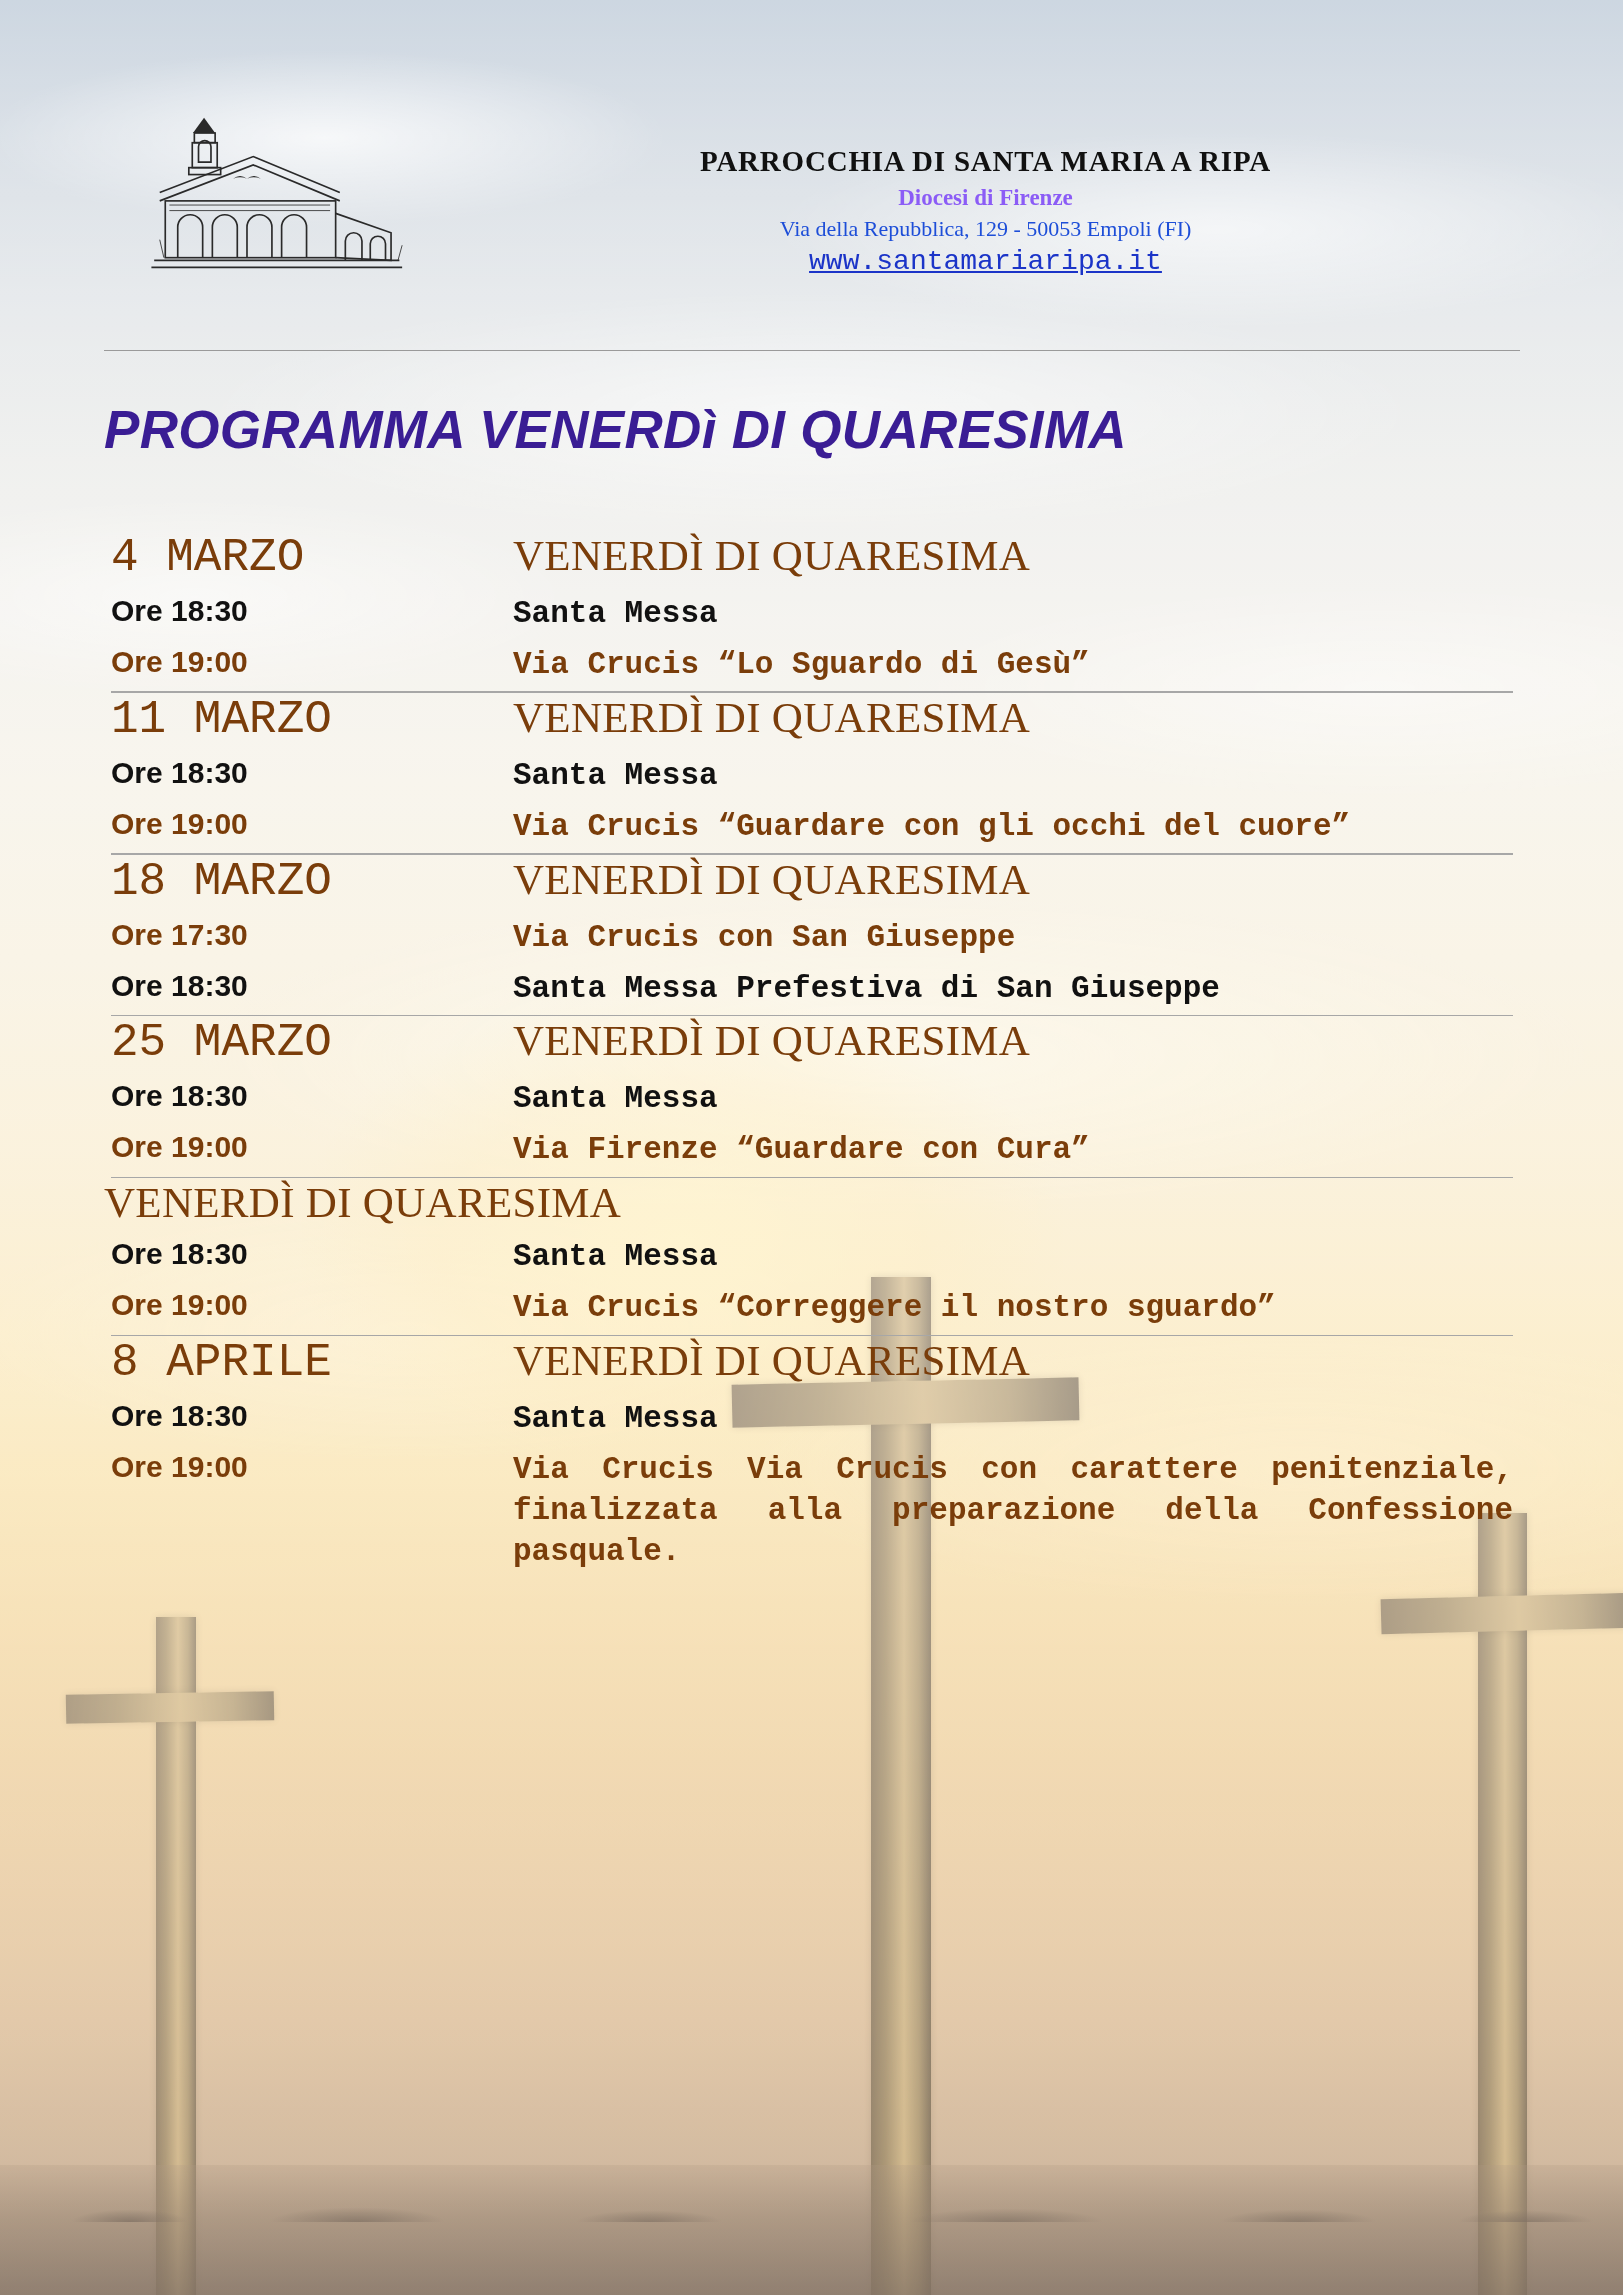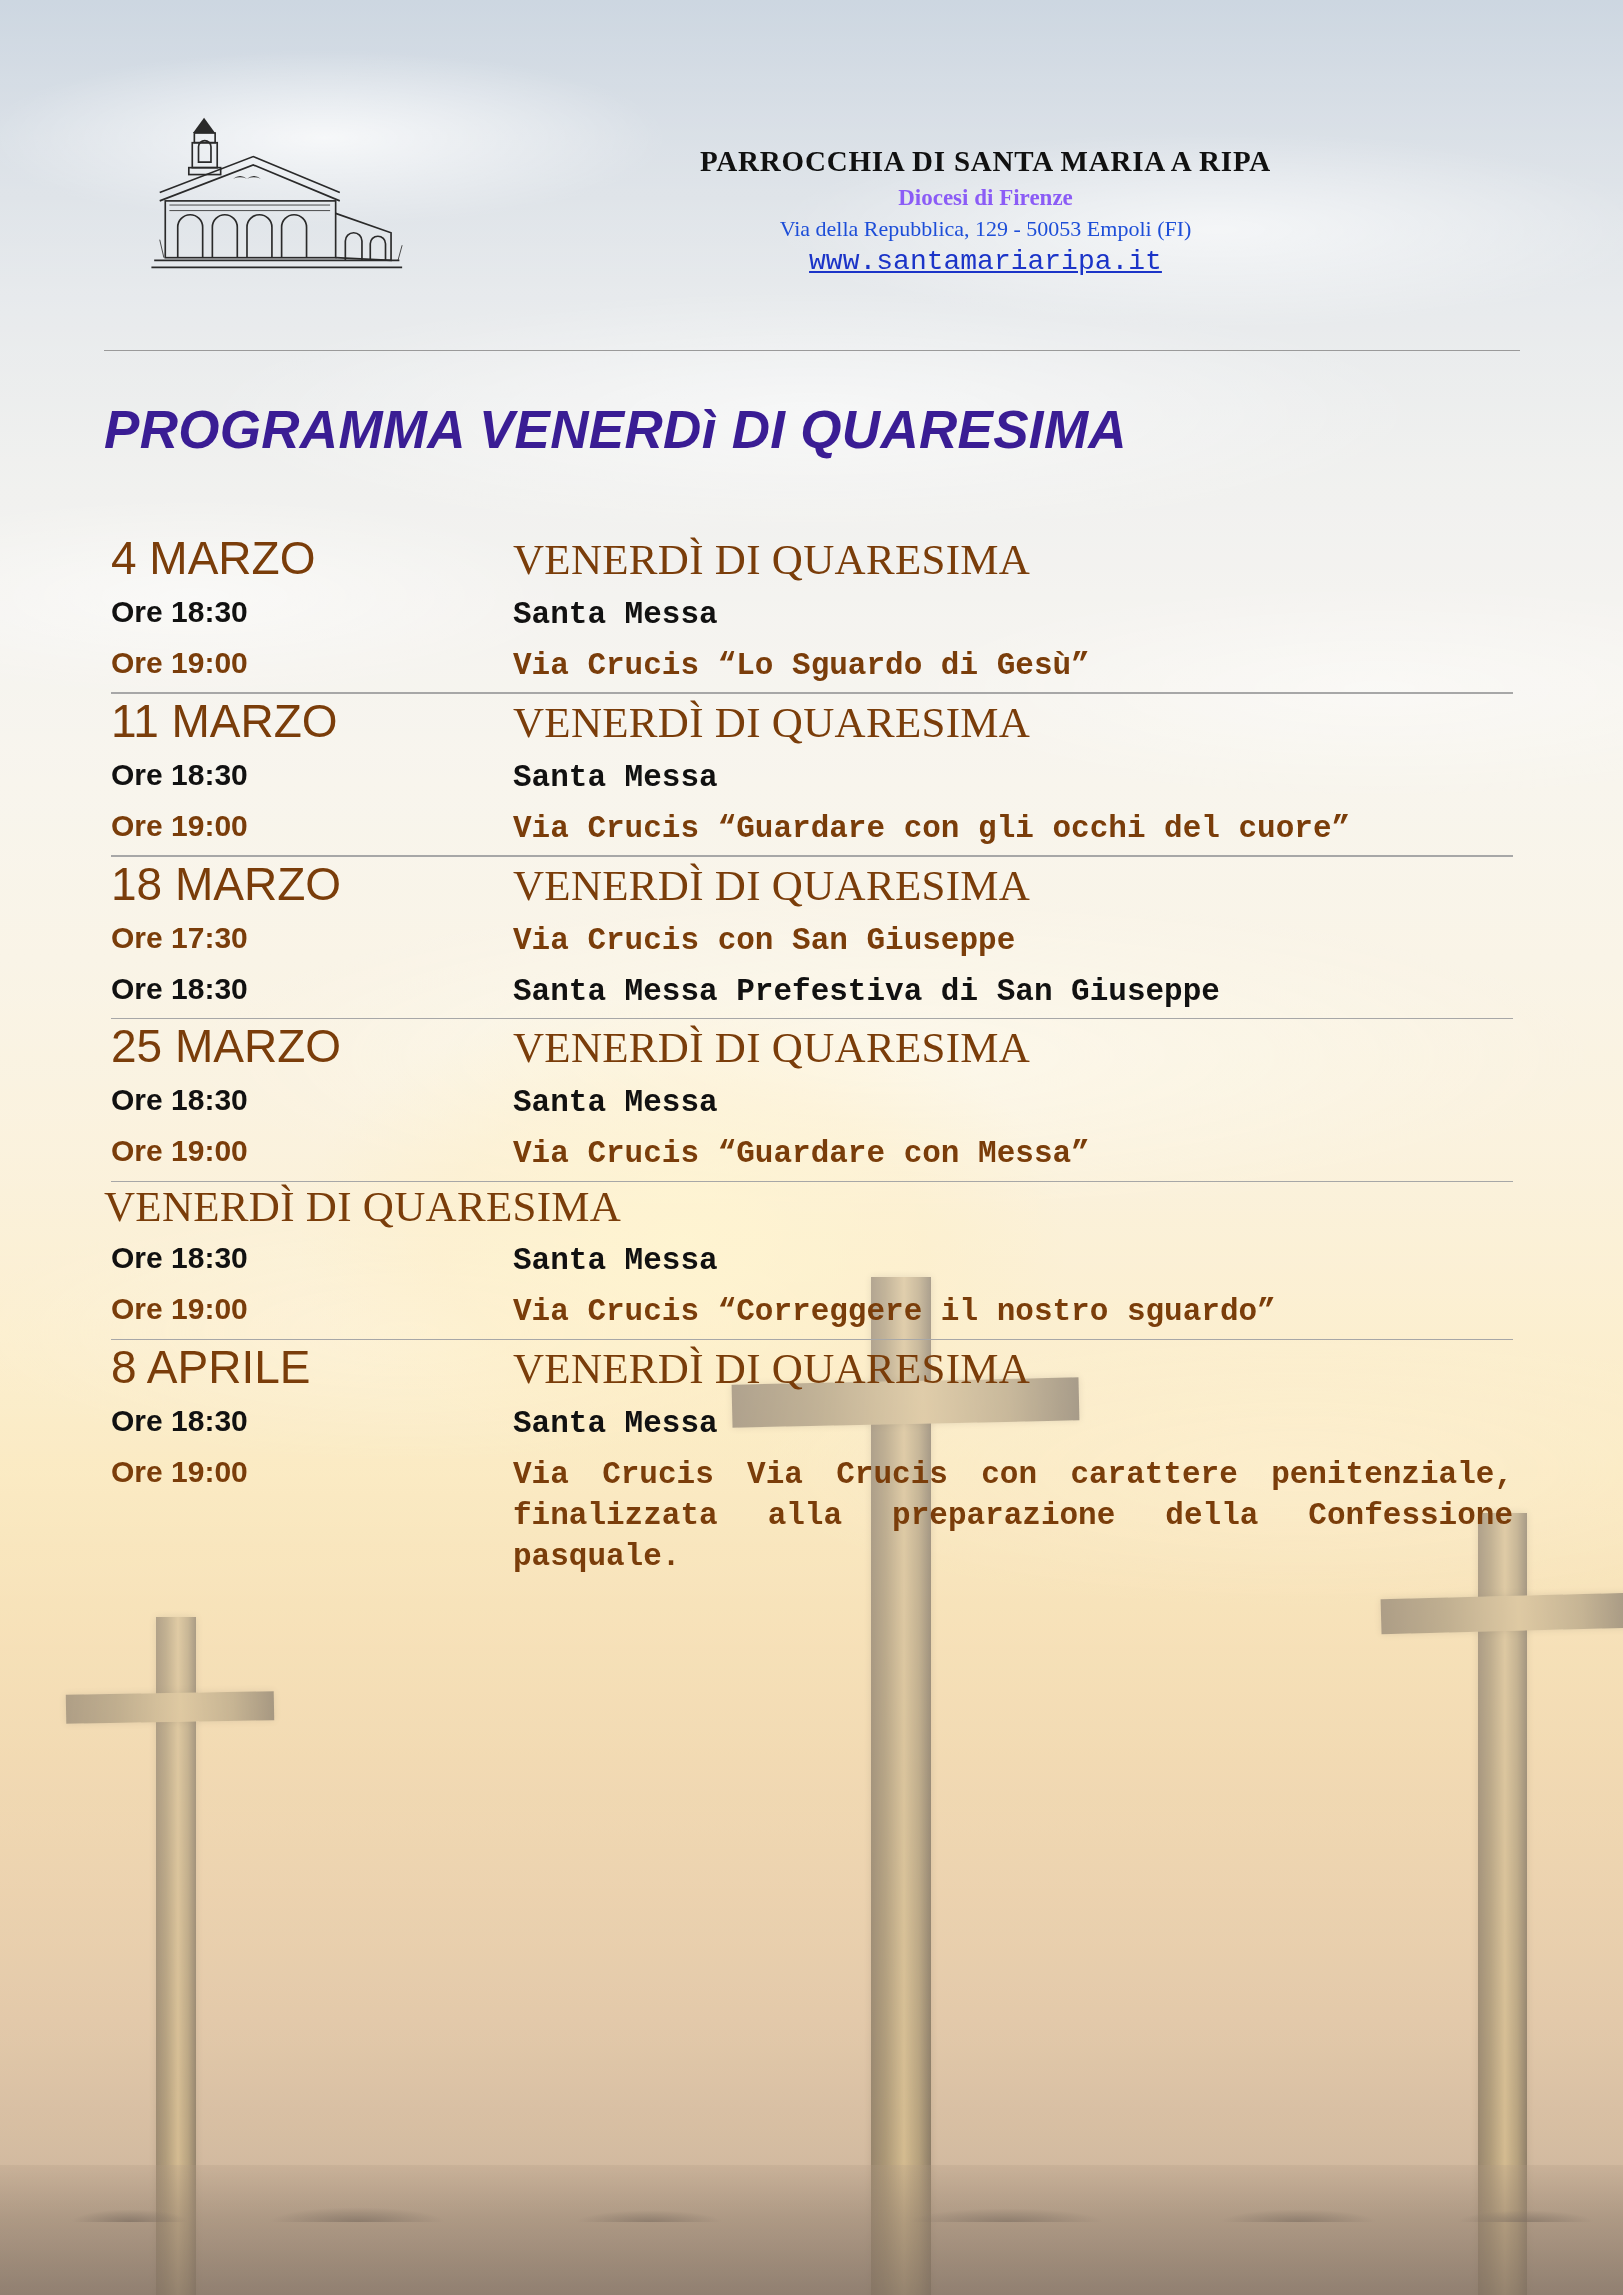--- a/index.html
+++ b/index.html
@@ -216,21 +216,21 @@
     height: 1.4px;
     background: #a7a7a7;
   }
 
   .day-head {
     display: flex;
     align-items: baseline;
   }
   .day-date {
     width: 409px;
-    font-family: Liberation Sans, sans-serif;
+    font-family: Liberation Mono, monospace;
     font-size: 46px;
     color: #7a3d0a;
     padding-left: 7px;
     box-sizing: border-box;
     text-align: left;
   }
   .day-title {
     font-family: "Liberation Serif", serif;
     font-size: 43px;
     color: #7a3d0a;
@@ -388,21 +388,21 @@
           <div class="day-head">
             <div class="day-date">25 MARZO</div>
             <div class="day-title">VENERDÌ DI QUARESIMA</div>
           </div>
           <div class="event-row">
             <div class="event-time c-black">Ore 18:30</div>
             <div class="event-desc c-black">Santa Messa</div>
           </div>
           <div class="event-row">
             <div class="event-time c-brown">Ore 19:00</div>
-            <div class="event-desc c-brown">Via Crucis “Guardare con Messa”</div>
+            <div class="event-desc c-brown">Via Firenze “Guardare con Cura”</div>
           </div>
           <div class="sep"></div>
         </div>
         <div class="day-block">
           <div class="day-head">
             <div class="day-title">VENERDÌ DI QUARESIMA</div>
           </div>
           <div class="event-row">
             <div class="event-time c-black">Ore 18:30</div>
             <div class="event-desc c-black">Santa Messa</div>

